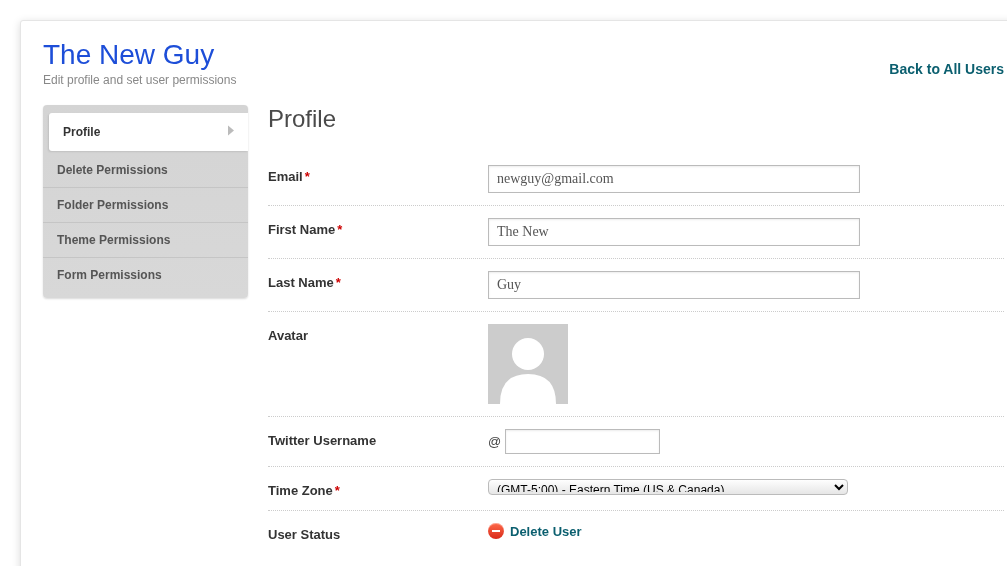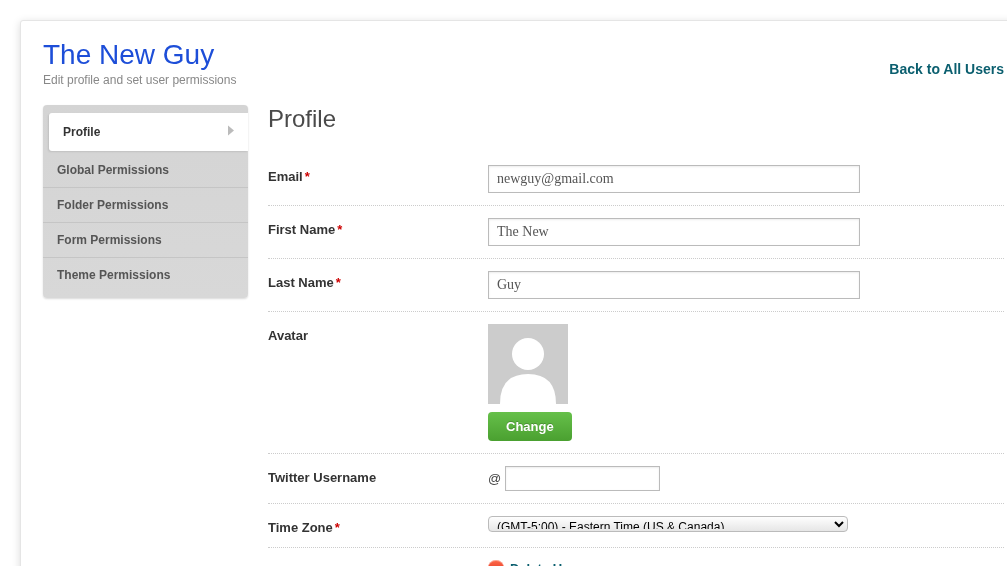--- a/index.html
+++ b/index.html
@@ -204,30 +204,30 @@
     <div class="sidebar">
       <div class="sidebar-item active">
         <span>Profile</span>
         <span class="chevron">
           <svg width="10" height="12" viewBox="0 0 10 12">
               <polygon points="2,1 8,6 2,11" fill="#bbb"></polygon>
             </svg>
         </span>
       </div>
       <div class="sidebar-item">
-        <span>Global Permissions</span>
+        <span>Delete Permissions</span>
       </div>
       <div class="sidebar-item">
         <span>Folder Permissions</span>
       </div>
       <div class="sidebar-item">
+        <span>Theme Permissions</span>
+      </div>
+      <div class="sidebar-item">
         <span>Form Permissions</span>
-      </div>
-      <div class="sidebar-item">
-        <span>Theme Permissions</span>
       </div>
     </div>
 
     <div class="main">
       <h2>Profile</h2>
 
       <div class="form-row">
         <div class="form-label">
           <span>Email</span><span class="req">*</span>
         </div>
@@ -256,21 +256,20 @@
 
       <div class="form-row">
         <div class="form-label">Avatar</div>
         <div class="form-field">
           <div class="avatar-box">
             <svg width="80" height="80" viewBox="0 0 80 80">
               <circle cx="40" cy="30" r="16" fill="#fff"></circle>
               <path d="M 12 80 Q 12 50 40 50 Q 68 50 68 80 Z" fill="#fff"></path>
             </svg>
           </div>
-          <button class="btn-change">Change</button>
         </div>
       </div>
 
       <div class="form-row">
         <div class="form-label">Twitter Username</div>
         <div class="form-field twitter-field">
           <span class="at-sign">@</span>
           <input type="text" class="twitter-input" value="" style="">
         </div>
       </div>

